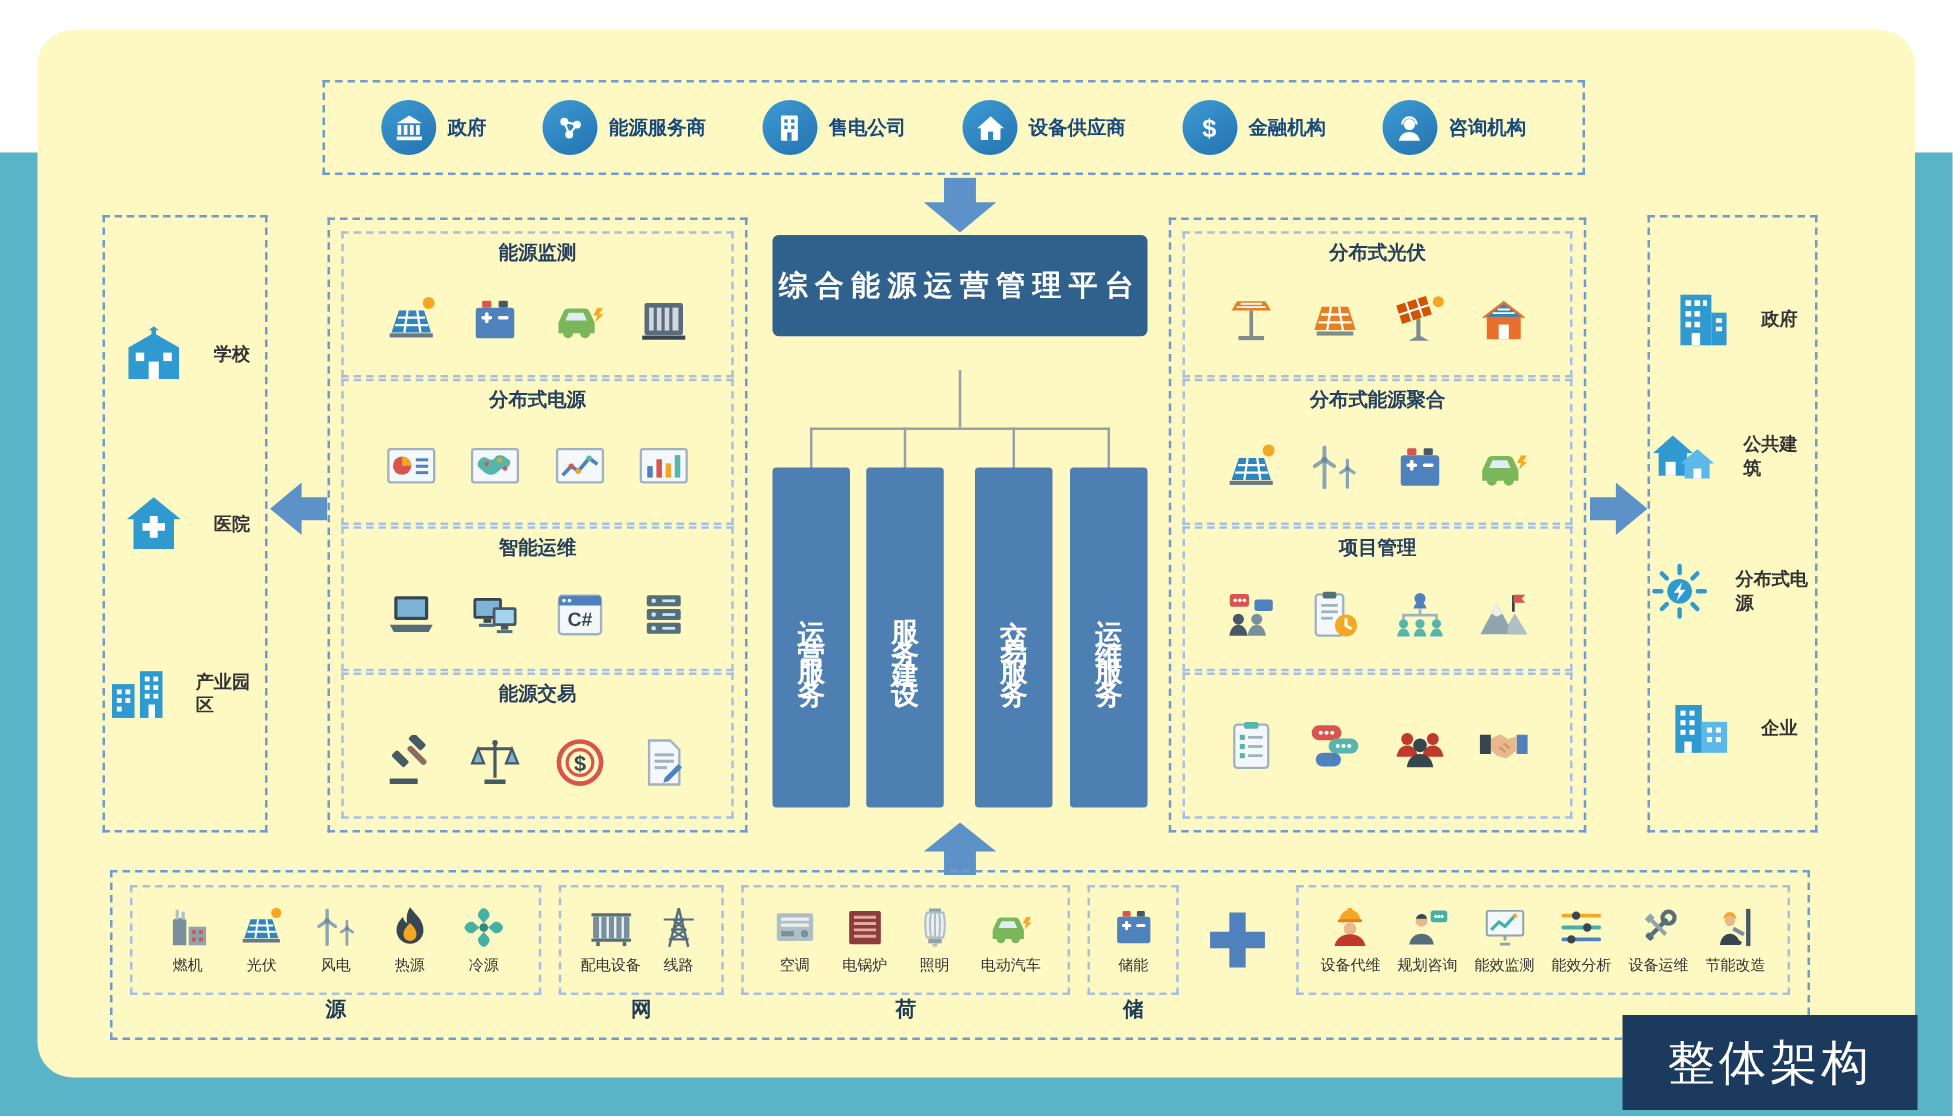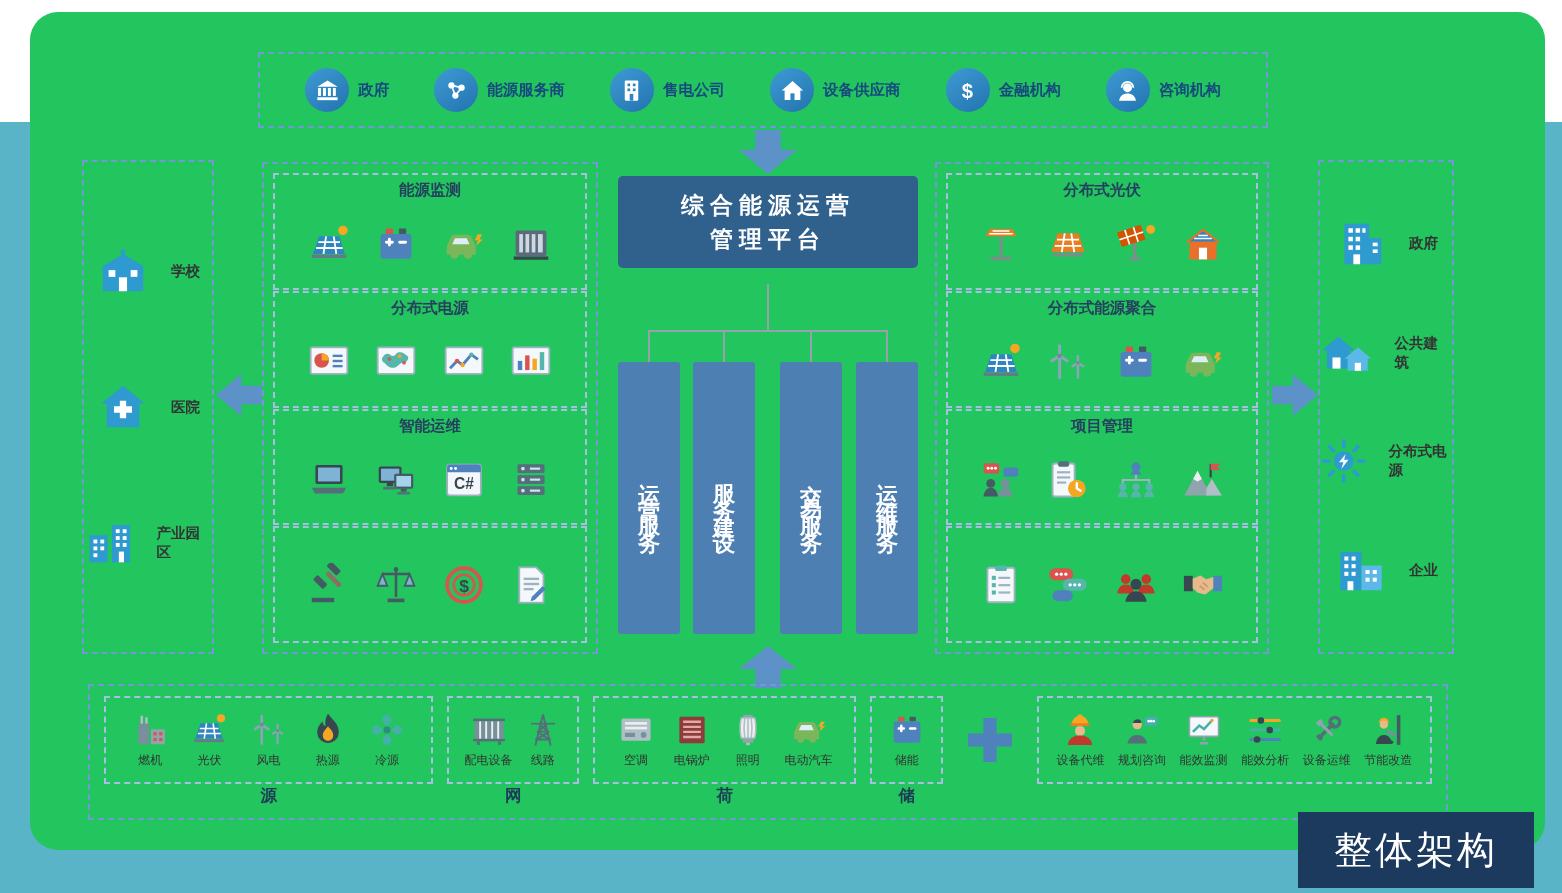--- a/index.html
+++ b/index.html
@@ -1,18 +1,18 @@
 <!DOCTYPE html>
 <html><head>
 <meta charset="utf-8">
 <style>
   html,body{margin:0;padding:0;width:1562px;height:893px;overflow:hidden;background:#fff;
     font-family:"Liberation Sans","DejaVu Sans",sans-serif;}
   .band{position:absolute;left:0;top:122px;width:1562px;height:771px;background:#58b4c6;}
-  .canvas{position:absolute;left:30px;top:12px;width:1502px;height:838px;background:#22c55e;border-radius:28px;z-index:1;padding-left:13px;}
+  .canvas{position:absolute;left:30px;top:24px;width:1502px;height:838px;background:#fef9c3;border-radius:28px;z-index:1;}
   .dash{border:2px dashed #6f9bd2;position:absolute;box-sizing:border-box;}
   .dash-in{border:2px dashed #a7c0e2;box-sizing:border-box;}
   
   .stakeholders{left:228px;top:40px;width:1010px;height:76px;display:flex;align-items:center;justify-content:space-evenly;}
   .stake{display:flex;align-items:center;gap:9px;}
   .cicon{width:44px;height:44px;border-radius:50%;background:linear-gradient(145deg,#3d9bd5,#2373ae);display:flex;align-items:center;justify-content:center;flex:0 0 44px;}
   .cicon svg{width:27px;height:27px;}
   .stake-label{font-weight:bold;font-size:15.5px;color:#17497e;}
   
   .arrow{position:absolute;background:#5d92c9;}
@@ -31,21 +31,21 @@
   
   .svc-col{display:flex;flex-direction:column;gap:1px;padding:9px;}
   .svc-left{left:232px;top:150px;width:336px;height:492px;}
   .svc-right{left:905px;top:150px;width:334px;height:492px;}
   .svc-box{flex:1;display:flex;flex-direction:column;min-height:0;}
   .svc-title{text-align:center;font-weight:bold;font-size:15.5px;color:#25405e;padding-top:5px;}
   .svc-icons{flex:1;display:flex;align-items:center;justify-content:space-evenly;padding:0 8px;}
   .svc-icon{width:44px;height:44px;}
   .svc-icon svg{width:100%;height:100%;}
   
-  .platform{position:absolute;left:588px;top:164px;width:300px;height:92px;background:#30618c;border-radius:5px;display:flex;flex-direction:column;align-items:center;justify-content:center;color:#fff;font-weight:bold;font-size:23px;letter-spacing:6px;line-height:1.5;z-index:2;}
+  .platform{position:absolute;left:588px;top:164px;width:300px;height:81px;background:#30618c;border-radius:5px;display:flex;align-items:center;justify-content:center;color:#fff;font-weight:bold;font-size:23px;letter-spacing:6px;line-height:1.5;z-index:2;}
   .cline{position:absolute;background:#97a1aa;}
   .pillar{position:absolute;top:350px;width:62px;height:272px;background:#4e7fb2;border-radius:3px;display:flex;align-items:center;justify-content:center;}
   .pillar span{writing-mode:vertical-rl;text-orientation:upright;color:#fff;font-weight:bold;font-size:22px;letter-spacing:16px;}
   
   .bottom{left:58px;top:672px;width:1360px;height:136px;display:flex;gap:14px;padding:10px 14px;align-items:stretch;}
   .bgroup{display:flex;flex-direction:column;min-width:0;}
   .bgbox{flex:1;display:flex;align-items:center;justify-content:space-evenly;padding:4px;}
   .bglabel{height:24px;display:flex;align-items:center;justify-content:center;font-weight:bold;font-size:16.5px;color:#1d3a57;}
   .bitem{display:flex;flex-direction:column;align-items:center;gap:3px;}
   .bicon{width:38px;height:38px;}
@@ -302,20 +302,21 @@
                 <circle cx="7.6" cy="11.8" r="1"></circle>
                 <circle cx="7.6" cy="17.8" r="1"></circle>
                 <rect x="11.4" y="5.2" width="5.6" height="1.2"></rect>
                 <rect x="11.4" y="11.2" width="5.6" height="1.2"></rect>
                 <rect x="11.4" y="17.2" width="5.6" height="1.2"></rect>
               </g>
             </svg></span>
       </div>
     </div>
     <div class="dash-in svc-box">
+      <div class="svc-title">能源交易</div>
       <div class="svc-icons">
         <span class="svc-icon"><svg viewBox="0 0 24 24" xmlns="http://www.w3.org/2000/svg">
               <g fill="#455a64">
                 <rect x="10.8" y="1.2" width="7.6" height="3.6" rx=".8" transform="rotate(45 14.6 3)"></rect>
                 <rect x="3.4" y="8.6" width="7.6" height="3.6" rx=".8" transform="rotate(45 7.2 10.4)"></rect>
                 <rect x="9.2" y="7.6" width="10.6" height="2.6" rx="1.3" transform="rotate(45 14.5 8.9)" fill="#8d6e63"></rect>
                 <path d="M2.6 19h12.2v2.4H2.6z"></path>
               </g>
             </svg></span>
         <span class="svc-icon"><svg viewBox="0 0 24 24" xmlns="http://www.w3.org/2000/svg">

